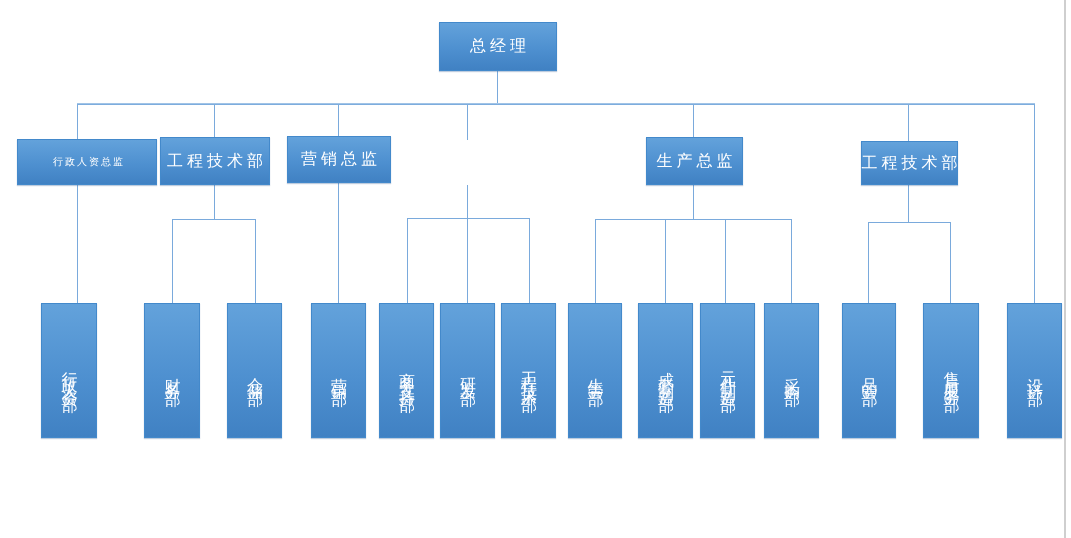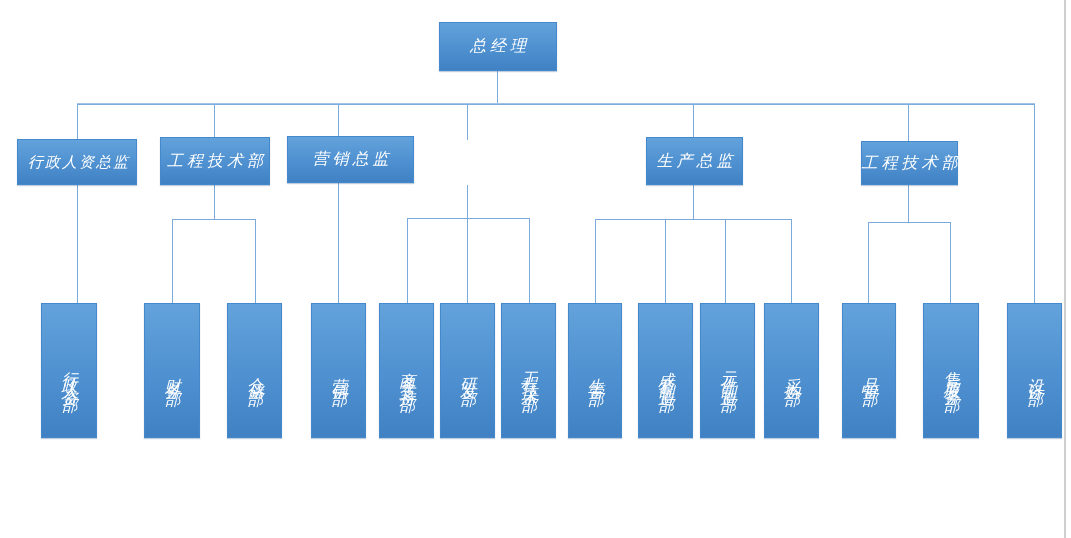--- a/index.html
+++ b/index.html
@@ -2,21 +2,20 @@
 <html><head>
 <meta charset="utf-8">
 <style>
   html,body{margin:0;padding:0;background:#ffffff;}
   body{font-family:"Liberation Sans","DejaVu Sans",sans-serif;}
   #canvas{
     position:relative;
     width:1071px;height:538px;
     background:#ffffff;
     overflow:hidden;
-    font-style:italic;
   }
   .node{
     position:absolute;
     background:linear-gradient(to bottom,#63a2db 0%,#4e90d0 55%,#4081c3 100%);
     border:1px solid #4389cb;
     box-sizing:border-box;
     color:#ffffff;
     display:flex;align-items:center;justify-content:center;
     font-size:16px;
     letter-spacing:4px;
@@ -83,27 +82,27 @@
 
   <div class="cline" style="left:908px;top:185px;width:1px;height:37px;"></div>
   <div class="cline" style="left:868px;top:222px;width:83px;height:1px;"></div>
   <div class="cline" style="left:868px;top:223px;width:1px;height:80px;"></div>
   <div class="cline" style="left:950px;top:223px;width:1px;height:80px;"></div>
 
   <div class="node" style="left:439px;top:22px;width:118px;height:49px;">
     <span>总经理</span>
   </div>
 
-  <div class="node" style="left:17px;top:139px;width:120px;height:46px;font-size:15px;letter-spacing:2px;">
+  <div class="node" style="left:17px;top:139px;width:140px;height:46px;font-size:10px;letter-spacing:2px;">
     <span>行政人资总监</span>
   </div>
   <div class="node" style="left:160px;top:137px;width:110px;height:48px;">
     <span>工程技术部</span>
   </div>
-  <div class="node" style="left:287px;top:136px;width:127px;height:47px;">
+  <div class="node" style="left:287px;top:136px;width:104px;height:47px;">
     <span>营销总监</span>
   </div>
   <div class="node" style="left:646px;top:137px;width:97px;height:48px;justify-content:center;">
     <span>生产总监</span>
   </div>
   <div class="node" style="left:861px;top:141px;width:97px;height:44px;">
     <span>工程技术部</span>
   </div>
 
   <div class="node vnode" style="left:41px;top:303px;width:56px;height:135px;">

